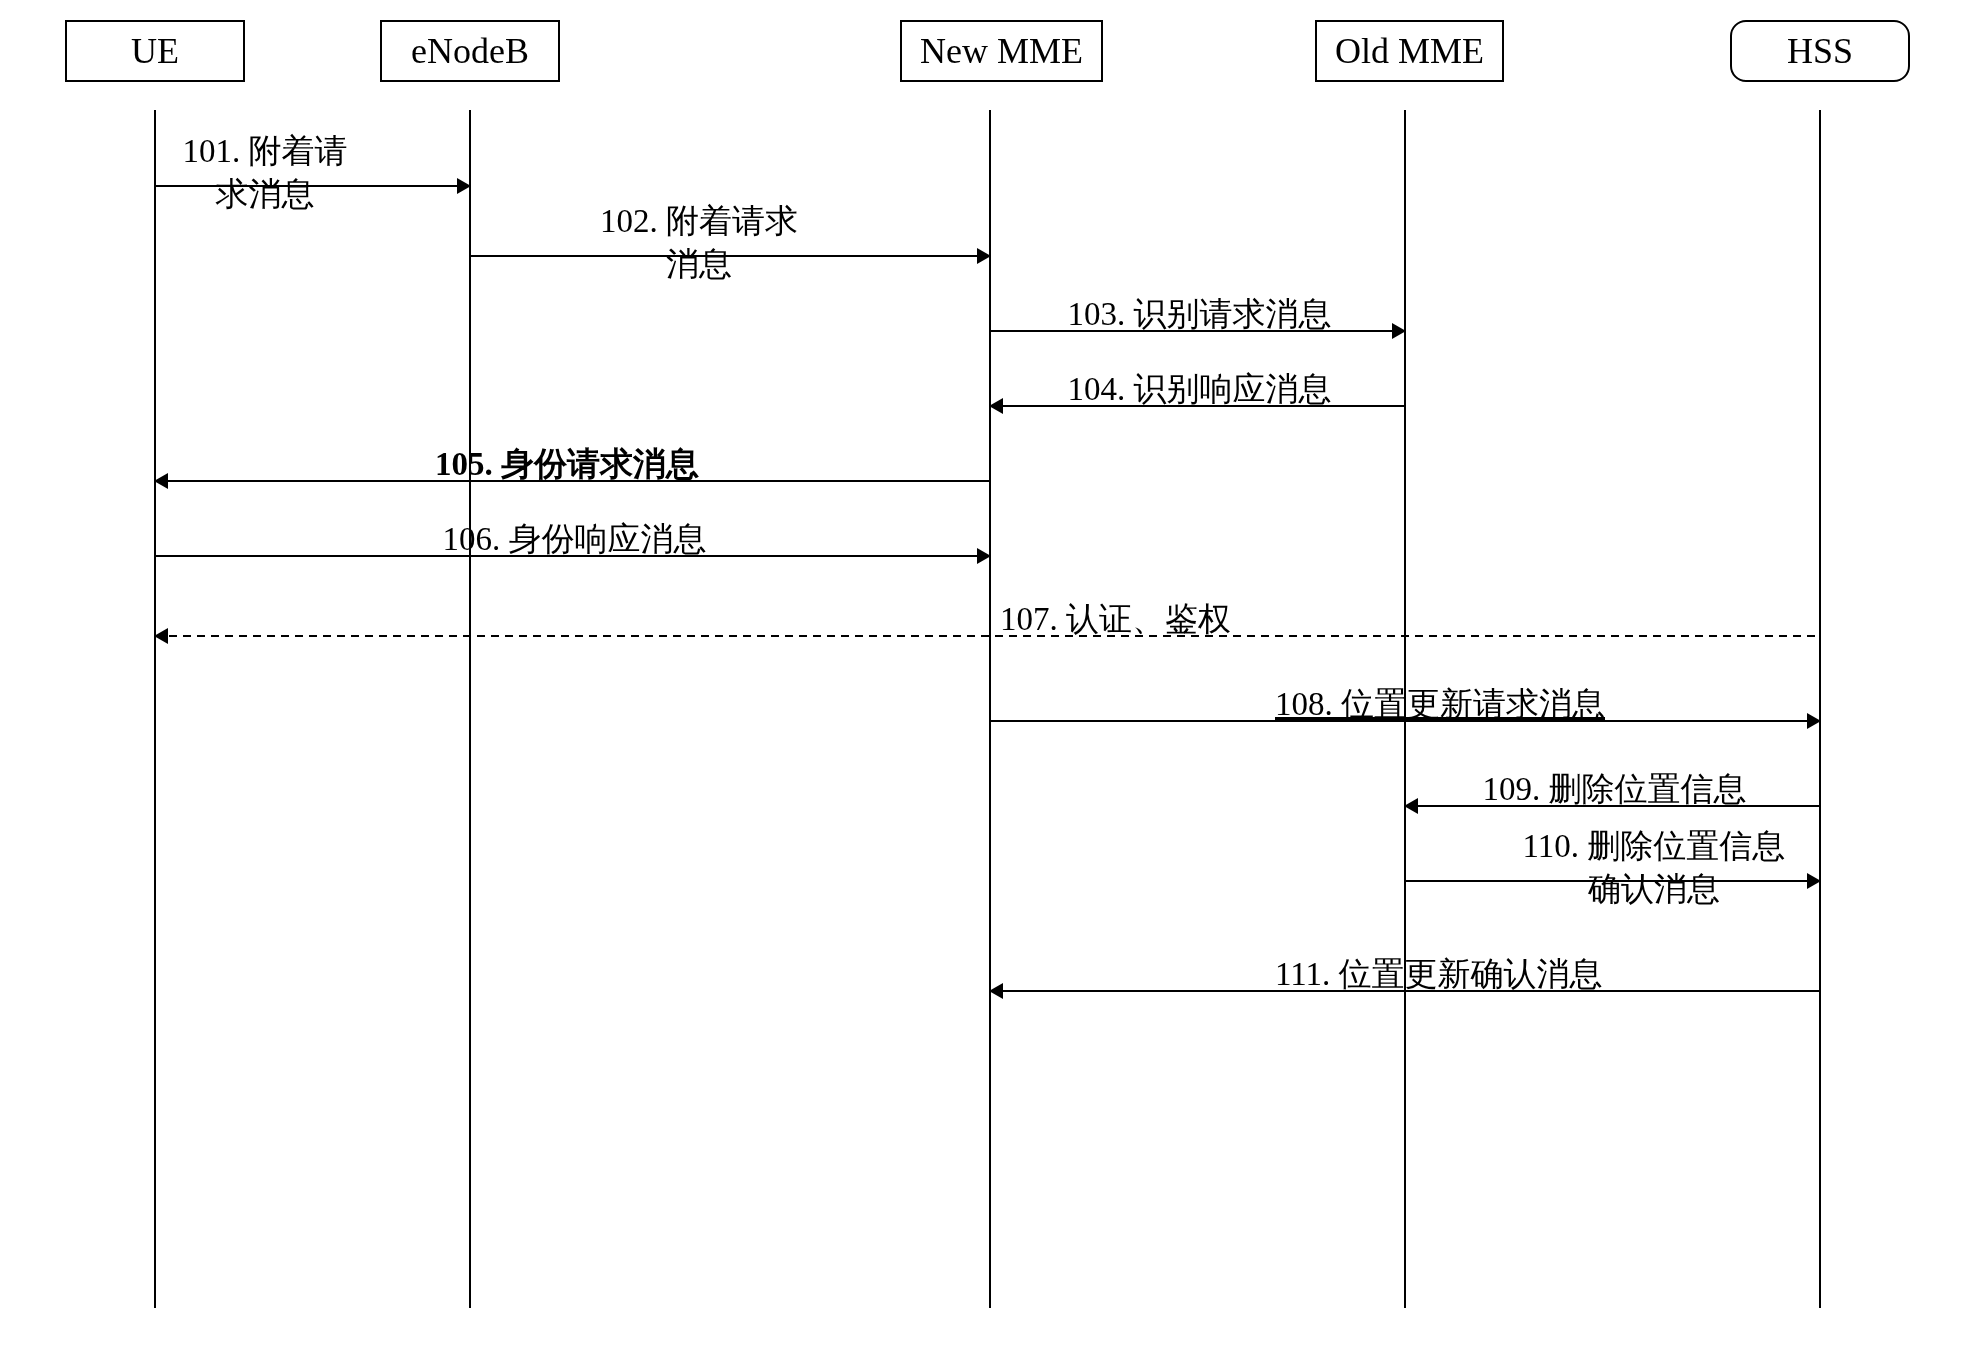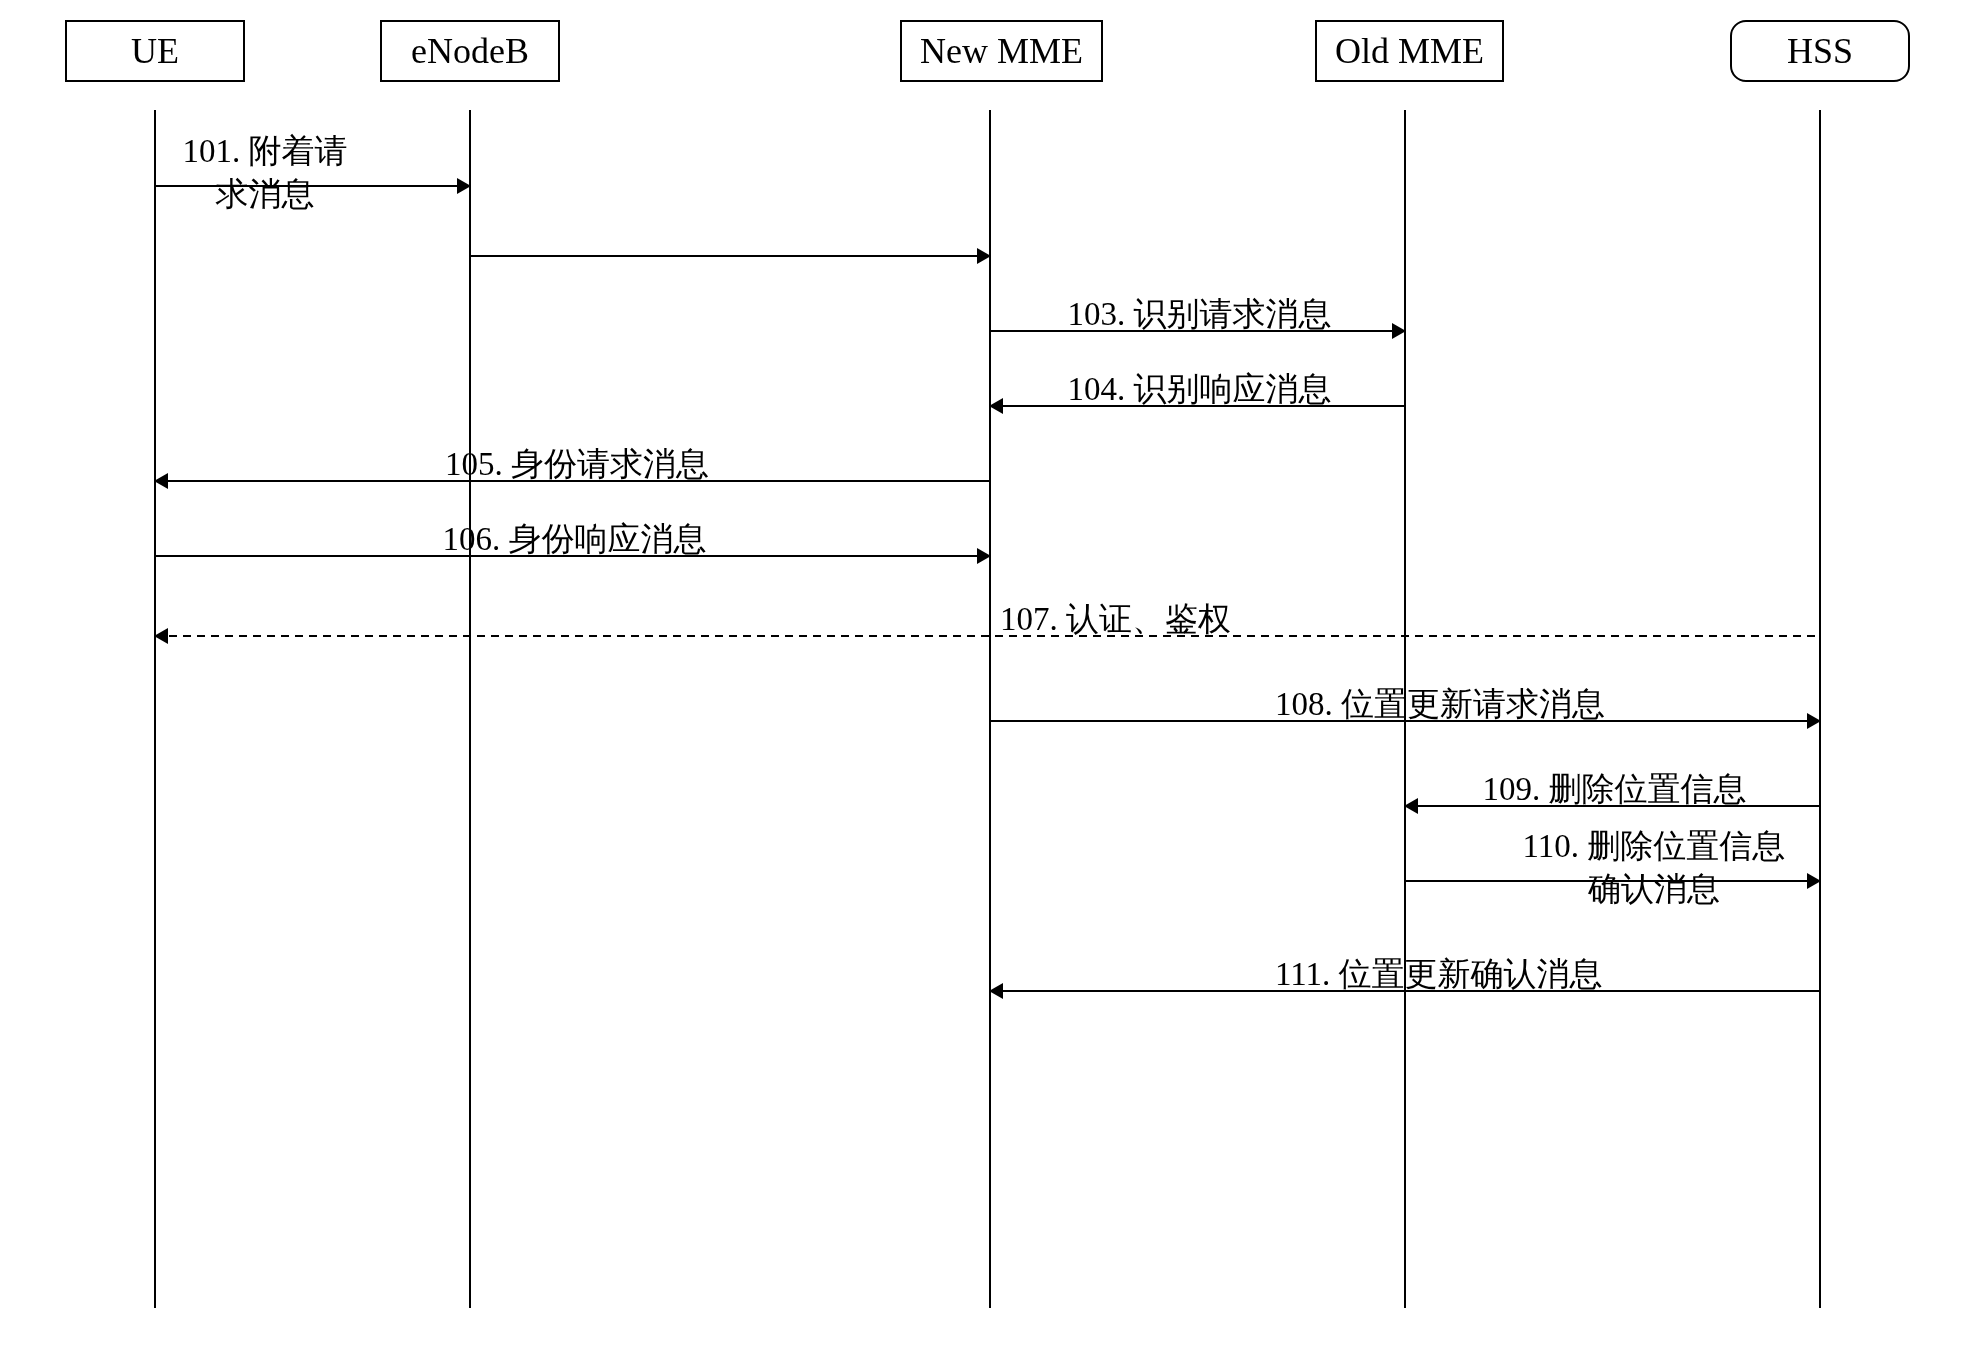--- a/index.html
+++ b/index.html
@@ -82,32 +82,36 @@
     <div class="actor-box" style="left: 1315px; min-width: 180px;">Old MME</div>
     <div class="lifeline" style="left: 1404px;"></div>
     <div class="actor-box" style="left: 1730px; min-width: 180px; border-radius: 16px;">HSS</div>
     <div class="lifeline" style="left: 1819px;"></div>
     <div class="message arrow-right" style="left: 155px; width: 315px; top: 185px;"></div>
     <div class="msg-label" style="line-height: 1.3; top: 130px; left: 182.5px; text-align: center;">
       <div>101. 附着请</div>
       <div>求消息</div>
     </div>
     <div class="message arrow-right" style="left: 470px; width: 520px; top: 255px;"></div>
+    <div class="msg-label" style="line-height: 1.3; top: 200px; left: 600px; text-align: center;">
+      <div>102. 附着请求</div>
+      <div>消息</div>
+    </div>
     <div class="message arrow-right" style="left: 990px; width: 415px; top: 330px;"></div>
     <div class="msg-label" style="top: 292px; left: 1067.5px; text-align: center;">103. 识别请求消息</div>
     <div class="message arrow-left" style="left: 990px; width: 415px; top: 405px;"></div>
     <div class="msg-label" style="top: 367px; left: 1067.5px; text-align: right;">104. 识别响应消息</div>
     <div class="message arrow-left" style="left: 155px; width: 835px; top: 480px;"></div>
-    <div class="msg-label" style="top: 442px; left: 445px; text-align: center;">105. 身份请求消息</div>
+    <div class="msg-label" style="top: 442px; left: 435px; text-align: center; font-weight: bold;">105. 身份请求消息</div>
     <div class="message arrow-right" style="left: 155px; width: 835px; top: 555px;"></div>
     <div class="msg-label" style="top: 517px; left: 442.5px; text-align: center;">106. 身份响应消息</div>
     <div class="message dashed arrow-left" style="left: 155px; width: 1665px; top: 635px;"></div>
     <div class="msg-label" style="left: 1000px; top: 597px;">107. 认证、鉴权</div>
     <div class="message arrow-right" style="left: 990px; width: 830px; top: 720px;"></div>
-    <div class="msg-label" style="top: 682px; left: 1275px; text-align: right;">108. 位置更新请求消息</div>
+    <div class="msg-label" style="top: 682px; left: 1275px; text-align: right; text-decoration: underline;">108. 位置更新请求消息</div>
     <div class="message arrow-left" style="left: 1405px; width: 415px; top: 805px;"></div>
     <div class="msg-label" style="top: 767px; left: 1482.5px; text-align: center;">109. 删除位置信息</div>
     <div class="message arrow-right" style="left: 1405px; width: 415px; top: 880px;"></div>
     <div class="msg-label" style="line-height: 1.3; top: 825px; left: 1482.5px; text-align: center; margin-left: 40px;">
       <div>110. 删除位置信息</div>
       <div>确认消息</div>
     </div>
     <div class="message arrow-left" style="left: 990px; width: 830px; top: 990px;"></div>
     <div class="msg-label" style="top: 952px; left: 1275px; text-align: center;">111. 位置更新确认消息</div>
   </div>

